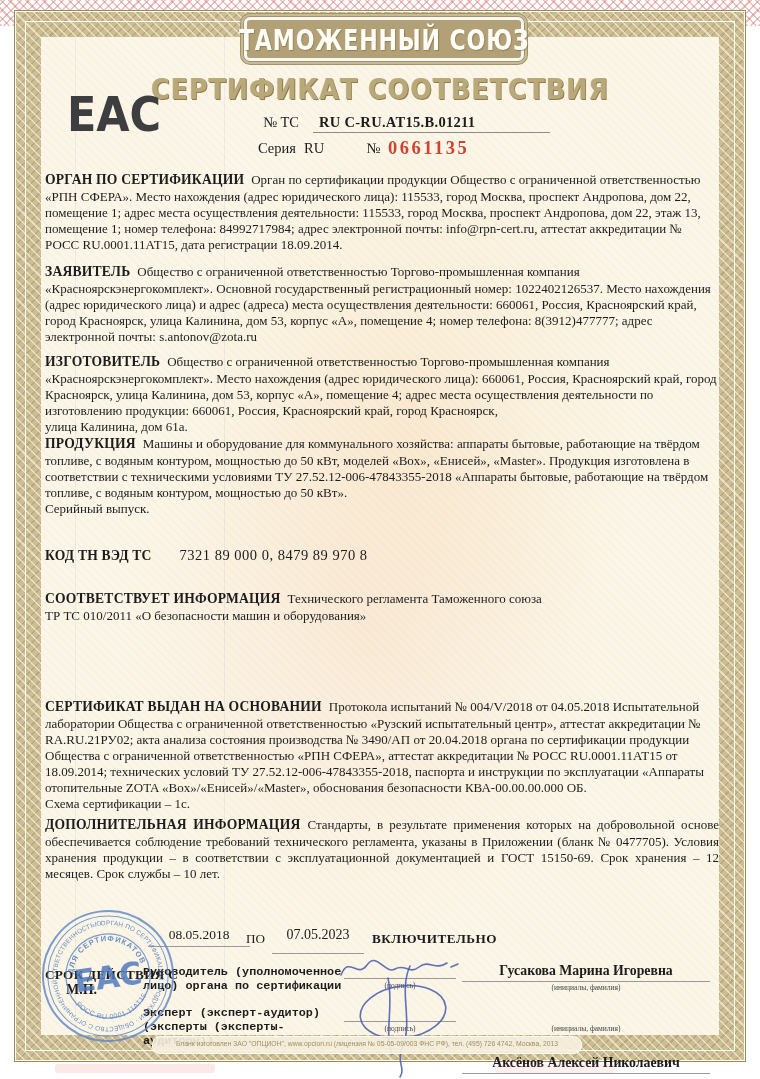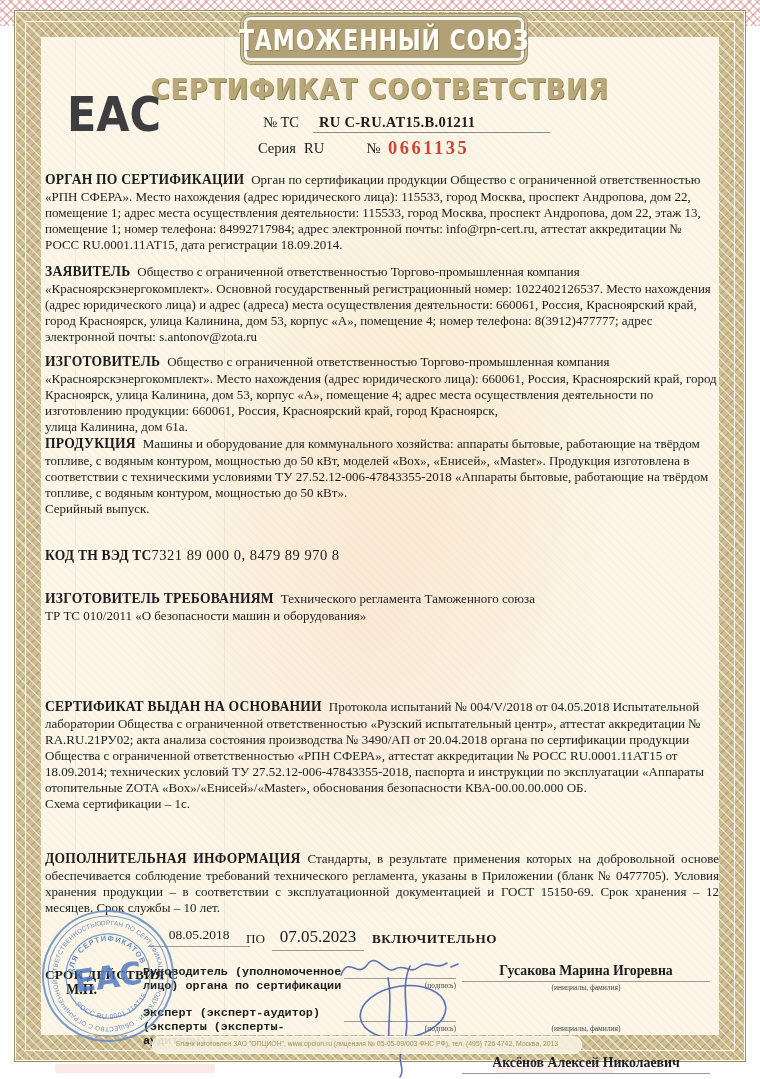--- a/index.html
+++ b/index.html
@@ -57,36 +57,36 @@
     align-items:center;justify-content:center;font-family:"DejaVu Sans",sans-serif;
     font-weight:bold;font-size:43px;color:#3e3e41;transform:scaleY(1.12);}
 
   .sec{position:absolute;left:45px;width:674px;font-size:13px;line-height:1.24;}
   .sec .h{font-weight:bold;font-size:13.6px;margin-right:7px;letter-spacing:.2px;}
   .sec .t{white-space:pre-line;}
   .sec-just{text-align:justify;}
 
   .row-tnved{position:absolute;left:45px;top:546px;}
   .row-tnved .h{font-weight:bold;font-size:13.6px;letter-spacing:.2px;}
-  .row-tnved .code{font-size:14.5px;letter-spacing:.5px;}
+  .row-tnved .code{margin-left:28px;font-size:14.5px;letter-spacing:.5px;}
 
   .v-label{position:absolute;left:45px;top:931px;font-weight:bold;font-size:13.2px;letter-spacing:.3px;margin-top:36px;}
   .v-from{position:absolute;left:148px;top:927px;width:102px;text-align:center;font-size:13.5px;
     border-bottom:1px solid #999;padding-bottom:3px;}
   .v-po{position:absolute;left:246px;top:931px;font-size:13.2px;}
-  .v-to{position:absolute;left:272px;top:927px;width:92px;text-align:center;font-size:17px;
-    border-bottom:1px solid #999;padding-bottom:3px;}
+  .v-to{position:absolute;left:272px;top:927px;width:92px;text-align:center;font-size:14px;
+    border-bottom:1px solid #999;padding-bottom:10px;}
   .v-incl{position:absolute;left:372px;top:931px;font-weight:bold;font-size:13.2px;letter-spacing:.5px;}
 
   .mp{position:absolute;left:66px;top:982px;font-weight:bold;font-size:14px;}
 
   .sig-role{position:absolute;left:143px;width:212px;font-size:11.8px;font-weight:bold;line-height:1.2;font-family:Liberation Mono, monospace;}
   .sig-role span{display:block;}
   .sig-line{position:absolute;left:344px;width:112px;border-bottom:1px solid #999;height:20px;}
-  .sig-sub{position:absolute;left:344px;width:112px;text-align:right;font-size:7.5px;color:#444;}
+  .sig-sub{position:absolute;left:344px;width:112px;text-align:center;font-size:7.5px;color:#444;}
   .sig-name{position:absolute;left:462px;width:248px;text-align:center;font-weight:bold;
     font-size:13.8px;border-bottom:1px solid #999;padding-bottom:2px;}
   .sig-name-sub{position:absolute;left:462px;width:248px;text-align:center;font-size:7.5px;color:#444;}
 
   .stamp{position:absolute;left:40px;top:908px;width:136px;height:136px;opacity:.82;transform:rotate(-8deg);}
   .stamp text{fill:#4a76bd;}
   .stamp circle{stroke:#5d87c8;fill:none;}
 
   .sig-svg{position:absolute;}
   .sig-svg path,.sig-svg ellipse{stroke:#4459ae;fill:none;stroke-width:1.6;stroke-linecap:round;opacity:.85;}
@@ -145,30 +145,30 @@
   <div class="sec" style="top:436px;">
     <span class="h">ПРОДУКЦИЯ</span><span class="t">Машины и оборудование для коммунального хозяйства: аппараты бытовые, работающие на твёрдом топливе, с водяным контуром, мощностью до 50 кВт, моделей «Box», «Енисей», «Master». Продукция изготовлена в соответствии с техническими условиями ТУ 27.52.12-006-47843355-2018 «Аппараты бытовые, работающие на твёрдом топливе, с водяным контуром, мощностью до 50 кВт».
 Серийный выпуск.</span>
   </div>
 
   <div class="row-tnved">
     <span class="h">КОД ТН ВЭД ТС</span><span class="code">7321 89 000 0, 8479 89 970 8</span>
   </div>
 
   <div class="sec" style="top:591px;">
-    <span class="h">ИЗГОТОВИТЕЛЬ ТРЕБОВАНИЯМ</span><span class="t">Технического регламента Таможенного союза
+    <span class="h">СООТВЕТСТВУЕТ ИНФОРМАЦИЯ</span><span class="t">Технического регламента Таможенного союза
 ТР ТС 010/2011 «О безопасности машин и оборудования»</span>
   </div>
 
   <div class="sec" style="top:699px;">
     <span class="h">СЕРТИФИКАТ ВЫДАН НА ОСНОВАНИИ</span><span class="t">Протокола испытаний № 004/V/2018 от 04.05.2018 Испытательной лаборатории Общества с ограниченной ответственностью «Рузский испытательный центр», аттестат аккредитации № RA.RU.21РУ02; акта анализа состояния производства № 3490/АП от 20.04.2018 органа по сертификации продукции Общества с ограниченной ответственностью «РПН СФЕРА», аттестат аккредитации № РОСС RU.0001.11АТ15 от 18.09.2014; технических условий ТУ 27.52.12-006-47843355-2018, паспорта и инструкции по эксплуатации «Аппараты отопительные ZOTA «Box»/«Енисей»/«Master», обоснования безопасности КВА-00.00.00.000 ОБ.
 Схема сертификации – 1с.</span>
   </div>
 
-  <div class="sec sec-just" style="top:851px;">
+  <div class="sec sec-just" style="top:817px;">
     <span class="h">ДОПОЛНИТЕЛЬНАЯ ИНФОРМАЦИЯ</span><span class="t">Стандарты, в результате применения которых на добровольной основе обеспечивается соблюдение требований технического регламента, указаны в Приложении (бланк № 0477705). Условия хранения продукции – в соответствии с эксплуатационной документацией и ГОСТ 15150-69. Срок хранения – 12 месяцев. Срок службы – 10 лет.</span>
   </div>
 
   <div class="v-label">СРОК ДЕЙСТВИЯ С</div>
   <div class="v-from">08.05.2018</div>
   <div class="v-po">ПО</div>
   <div class="v-to">07.05.2023</div>
   <div class="v-incl">ВКЛЮЧИТЕЛЬНО</div>
 
   <div class="mp">М.П.</div>

